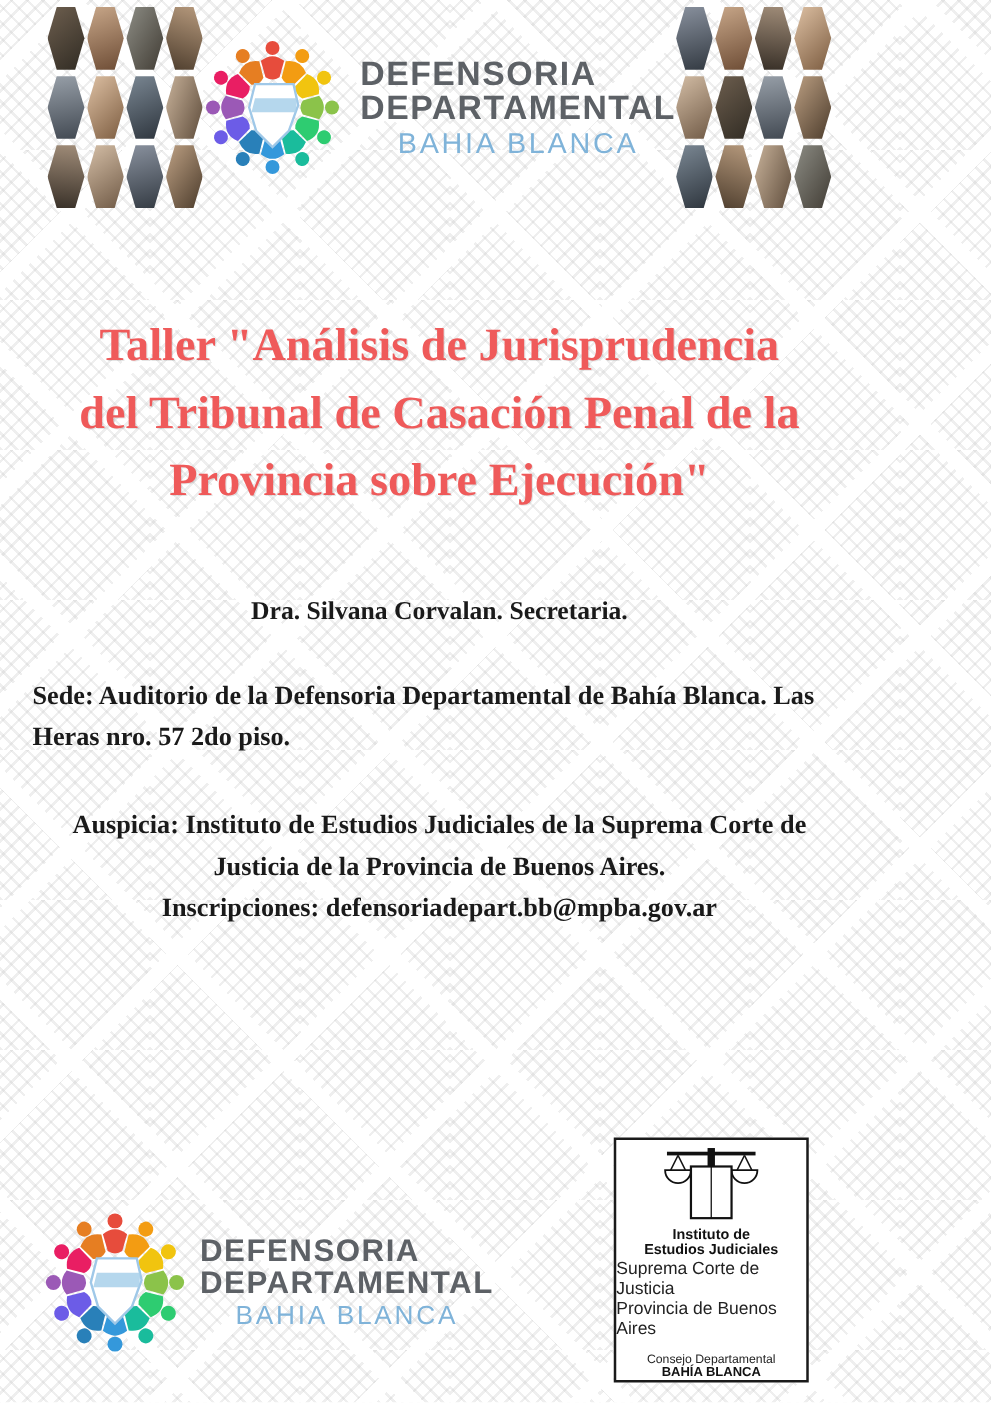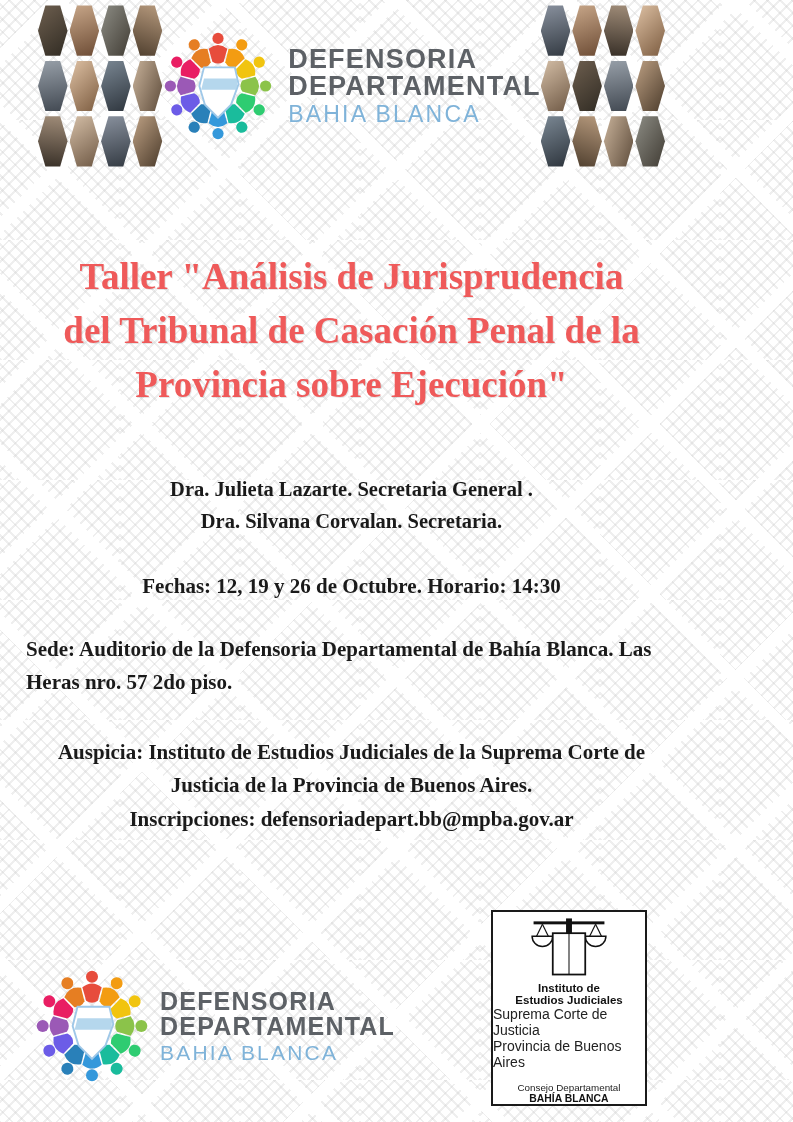--- a/index.html
+++ b/index.html
@@ -101,20 +101,21 @@
     font-size: 27px;
     letter-spacing: 1.2px;
     color: #5d6166;
   }
   .brand-line3 {
     font-family: "Liberation Sans", sans-serif;
     font-size: 23px;
     letter-spacing: 2.2px;
     color: #7fb3d9;
     margin-top: 2px;
+    text-align: center;
   }
 
   
   .title {
     margin: 78px 54px 0 54px;
     text-align: center;
     color: #ef5a5a;
     font-family: "Liberation Serif", serif;
     font-weight: bold;
     font-size: 37px;
@@ -313,25 +314,23 @@
       <div class="hexphoto hx3"></div>
       <div class="hexphoto hx8"></div>
       <div class="hexphoto hx4"></div>
       <div class="hexphoto hx7"></div>
     </div>
   </div>
 
   <div class="title">Taller "Análisis de Jurisprudencia del Tribunal de Casación Penal de la Provincia sobre Ejecución"</div>
 
   <div class="speakers">
-    <div>Dra. Julieta Lazarte. Secretaria General .</div>
     <div>Dra. Silvana Corvalan. Secretaria.</div>
   </div>
 
-  <div class="dates">Fechas:  12, 19 y 26 de Octubre.  Horario:  14:30</div>
 
   <div class="venue">Sede: Auditorio de la Defensoria Departamental de Bahía Blanca. Las Heras nro. 57 2do piso.</div>
 
   <div class="contact">
     <div>Auspicia: Instituto de Estudios Judiciales de la Suprema Corte de Justicia de la Provincia de Buenos Aires.</div>
     <div>Inscripciones: defensoriadepart.bb@mpba.gov.ar</div>
   </div>
 
   <div class="footer">
 

